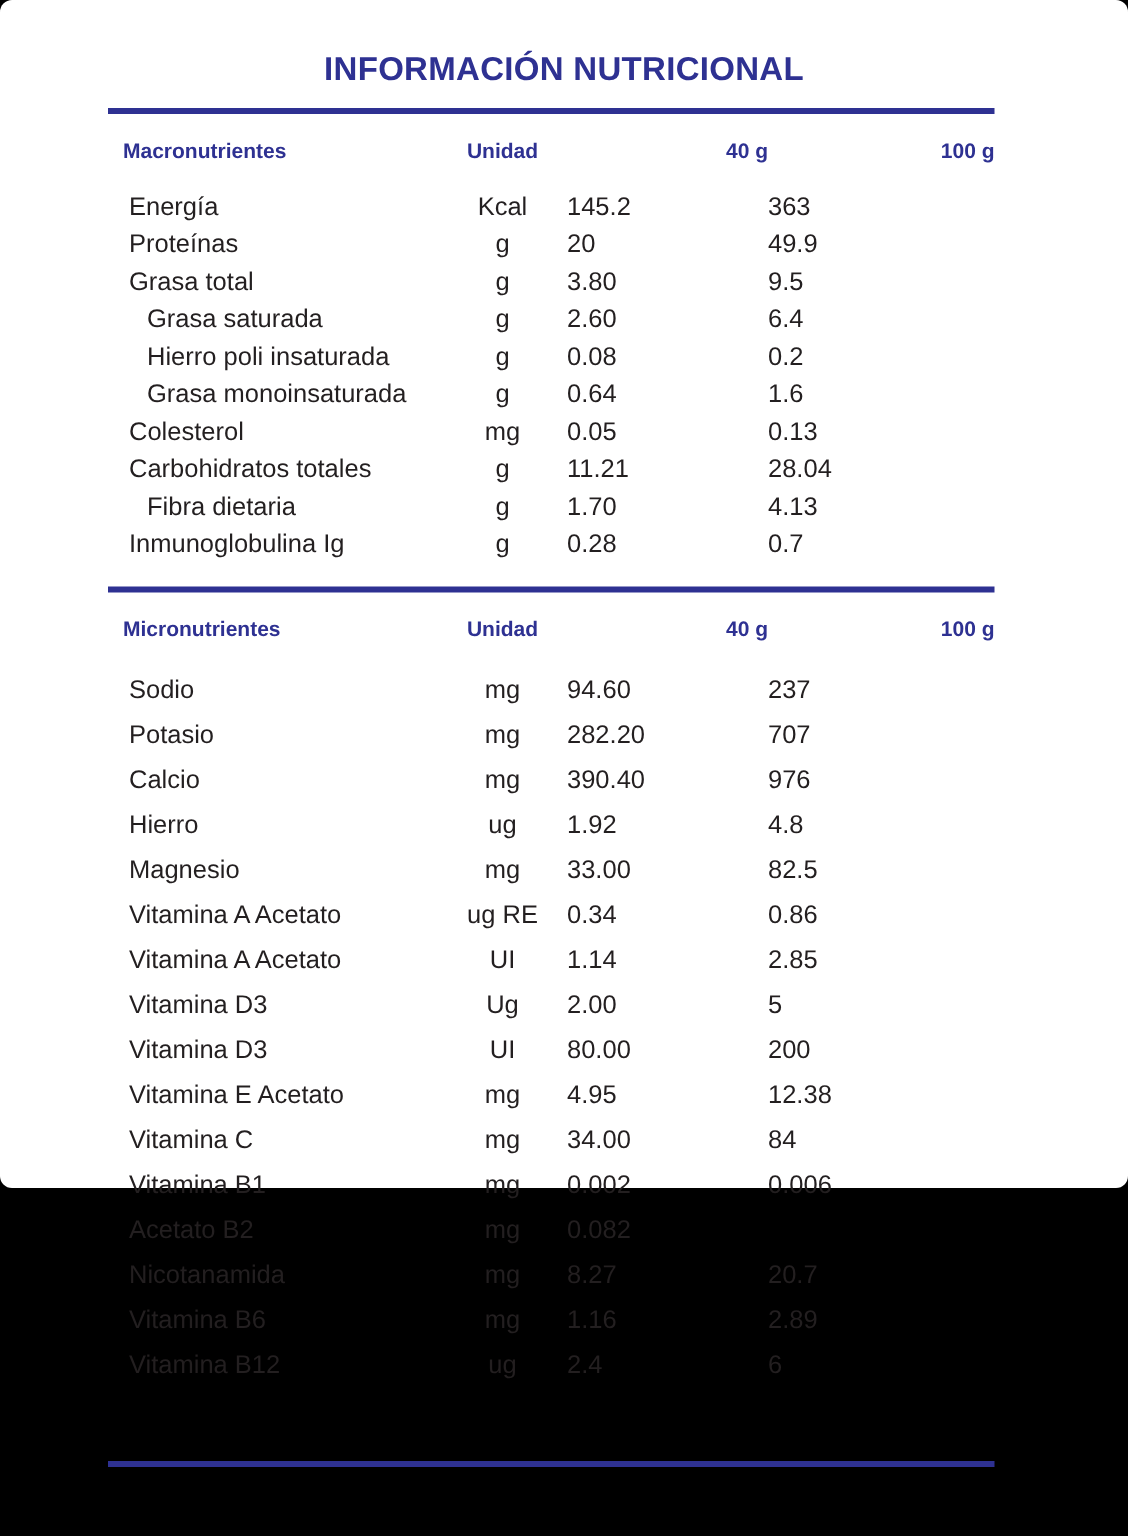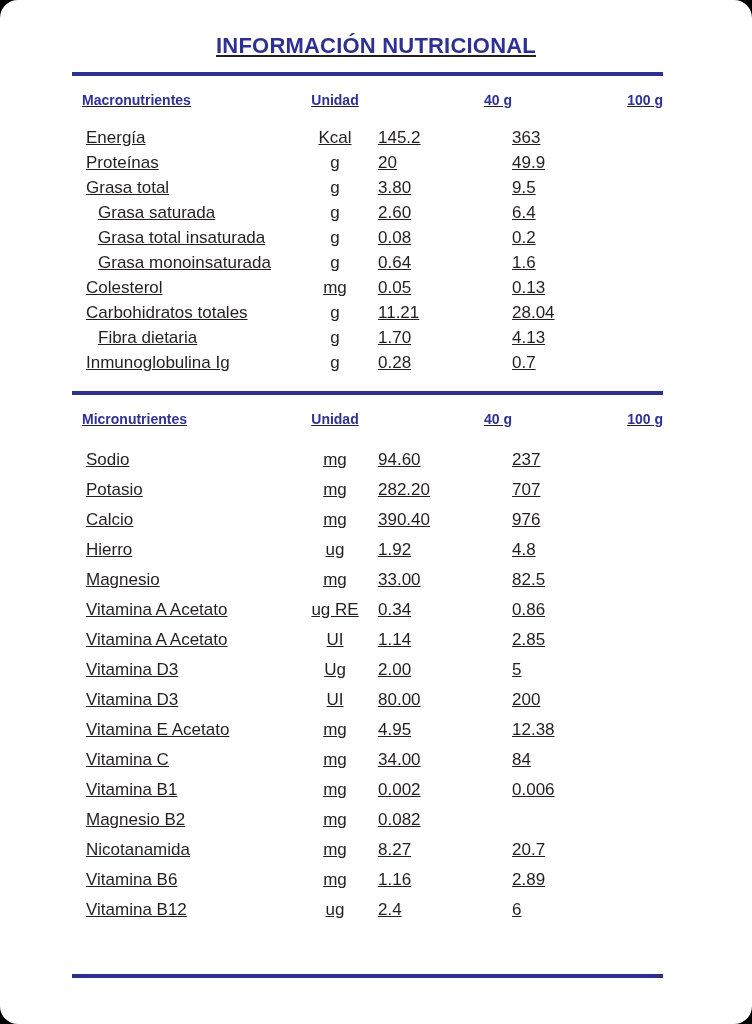--- a/index.html
+++ b/index.html
@@ -6,27 +6,26 @@
     margin: 0;
     padding: 0;
     background: #000000;
     width: 752px;
     height: 1024px;
     overflow: hidden;
   }
   .card {
     position: relative;
     width: 752px;
-    height: 1024px;
+    height: 792px;
     box-sizing: border-box;
     background: var(--card-bg, #ffffff);
-    border-radius: 18px;
+    border-radius: 8px;
     font-family: "Liberation Sans", sans-serif;
     color: var(--text, #231F20);
-    text-decoration: underline;
   }
   .title {
     padding-top: 32px;
     height: 28px;
     line-height: 28px;
     text-align: center;
     color: var(--accent, #2E3192);
     font-size: 22px;
     font-weight: bold;
     letter-spacing: 0.2px;
@@ -106,21 +105,21 @@
         <span class="c-v40">3.80</span>
         <span class="c-v100">9.5</span>
       </div>
       <div class="row">
         <span class="c-label indent">Grasa saturada</span>
         <span class="c-unit">g</span>
         <span class="c-v40">2.60</span>
         <span class="c-v100">6.4</span>
       </div>
       <div class="row">
-        <span class="c-label indent">Grasa total insaturada</span>
+        <span class="c-label indent">Hierro poli insaturada</span>
         <span class="c-unit">g</span>
         <span class="c-v40">0.08</span>
         <span class="c-v100">0.2</span>
       </div>
       <div class="row">
         <span class="c-label indent">Grasa monoinsaturada</span>
         <span class="c-unit">g</span>
         <span class="c-v40">0.64</span>
         <span class="c-v100">1.6</span>
       </div>
@@ -226,21 +225,21 @@
         <span class="c-v40">34.00</span>
         <span class="c-v100">84</span>
       </div>
       <div class="row">
         <span class="c-label">Vitamina B1</span>
         <span class="c-unit">mg</span>
         <span class="c-v40">0.002</span>
         <span class="c-v100">0.006</span>
       </div>
       <div class="row">
-        <span class="c-label">Magnesio B2</span>
+        <span class="c-label">Acetato B2</span>
         <span class="c-unit">mg</span>
         <span class="c-v100">0.082</span>
       </div>
       <div class="row">
         <span class="c-label">Nicotanamida</span>
         <span class="c-unit">mg</span>
         <span class="c-v40">8.27</span>
         <span class="c-v100">20.7</span>
       </div>
       <div class="row">

